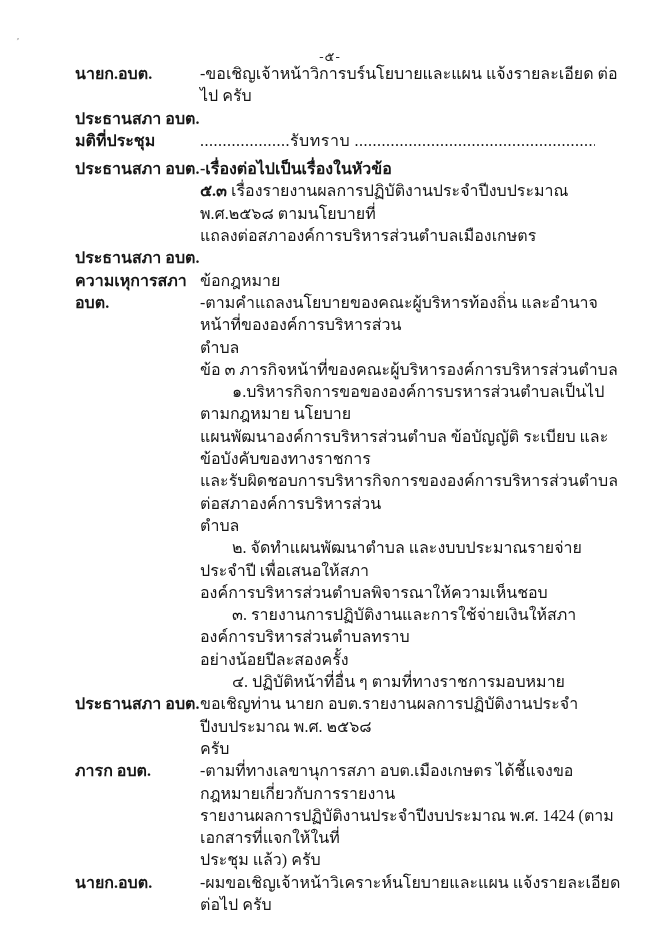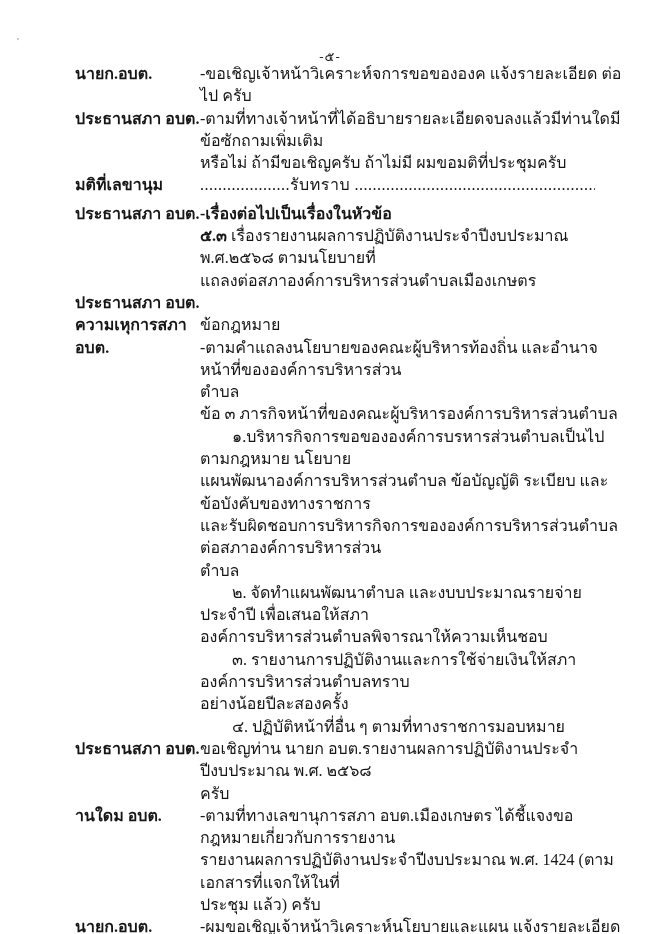--- a/index.html
+++ b/index.html
@@ -35,31 +35,29 @@
 <body>
 
 <div class="page">
   <span class="speck">’</span>
   <div class="pageno">-๕-</div>
 
   <div class="doc">
 
     <div class="row">
       <div class="label">นายก.อบต.</div>
-      <div class="content">-ขอเชิญเจ้าหน้าวิเคราะห์จการขอขององค แจ้งรายละเอียด ต่อไป  ครับ</div>
+      <div class="content">-ขอเชิญเจ้าหน้าวิการบร์นโยบายและแผน แจ้งรายละเอียด ต่อไป  ครับ</div>
     </div>
 
     <div class="row">
       <div class="label">ประธานสภา อบต.</div>
-      <div class="content">-ตามที่ทางเจ้าหน้าที่ได้อธิบายรายละเอียดจบลงแล้วมีท่านใดมีข้อซักถามเพิ่มเติม
-หรือไม่  ถ้ามีขอเชิญครับ  ถ้าไม่มี ผมขอมติที่ประชุมครับ</div>
     </div>
 
     <div class="row">
-      <div class="label">มติที่เลขานุม</div>
+      <div class="label">มติที่ประชุม</div>
       <div class="content dotline">....................รับทราบ ...................................................................................................................</div>
     </div>
 
     <div class="row gap6">
       <div class="label">ประธานสภา อบต.</div>
       <div class="content"><span class="bold">-เรื่องต่อไปเป็นเรื่องในหัวข้อ</span>
 <span class="bold">๕.๓</span><span> เรื่องรายงานผลการปฏิบัติงานประจำปีงบประมาณ พ.ศ.๒๕๖๘ ตามนโยบายที่
 แถลงต่อสภาองค์การบริหารส่วนตำบลเมืองเกษตร</span></div>
     </div>
 
@@ -84,21 +82,21 @@
   ๔. ปฏิบัติหน้าที่อื่น ๆ ตามที่ทางราชการมอบหมาย</div>
     </div>
 
     <div class="row">
       <div class="label">ประธานสภา อบต.</div>
       <div class="content">ขอเชิญท่าน นายก อบต.รายงานผลการปฏิบัติงานประจำปีงบประมาณ พ.ศ. ๒๕๖๘
 ครับ</div>
     </div>
 
     <div class="row">
-      <div class="label">านใดม อบต.</div>
+      <div class="label">ภารก อบต.</div>
       <div class="content">-ตามที่ทางเลขานุการสภา อบต.เมืองเกษตร ได้ชี้แจงขอกฎหมายเกี่ยวกับการรายงาน
 รายงานผลการปฏิบัติงานประจำปีงบประมาณ พ.ศ. 1424  (ตามเอกสารที่แจกให้ในที่
 ประชุม แล้ว) ครับ</div>
     </div>
 
     <div class="row">
       <div class="label">นายก.อบต.</div>
       <div class="content">-ผมขอเชิญเจ้าหน้าวิเคราะห์นโยบายและแผน แจ้งรายละเอียด ต่อไป  ครับ</div>
     </div>
 

